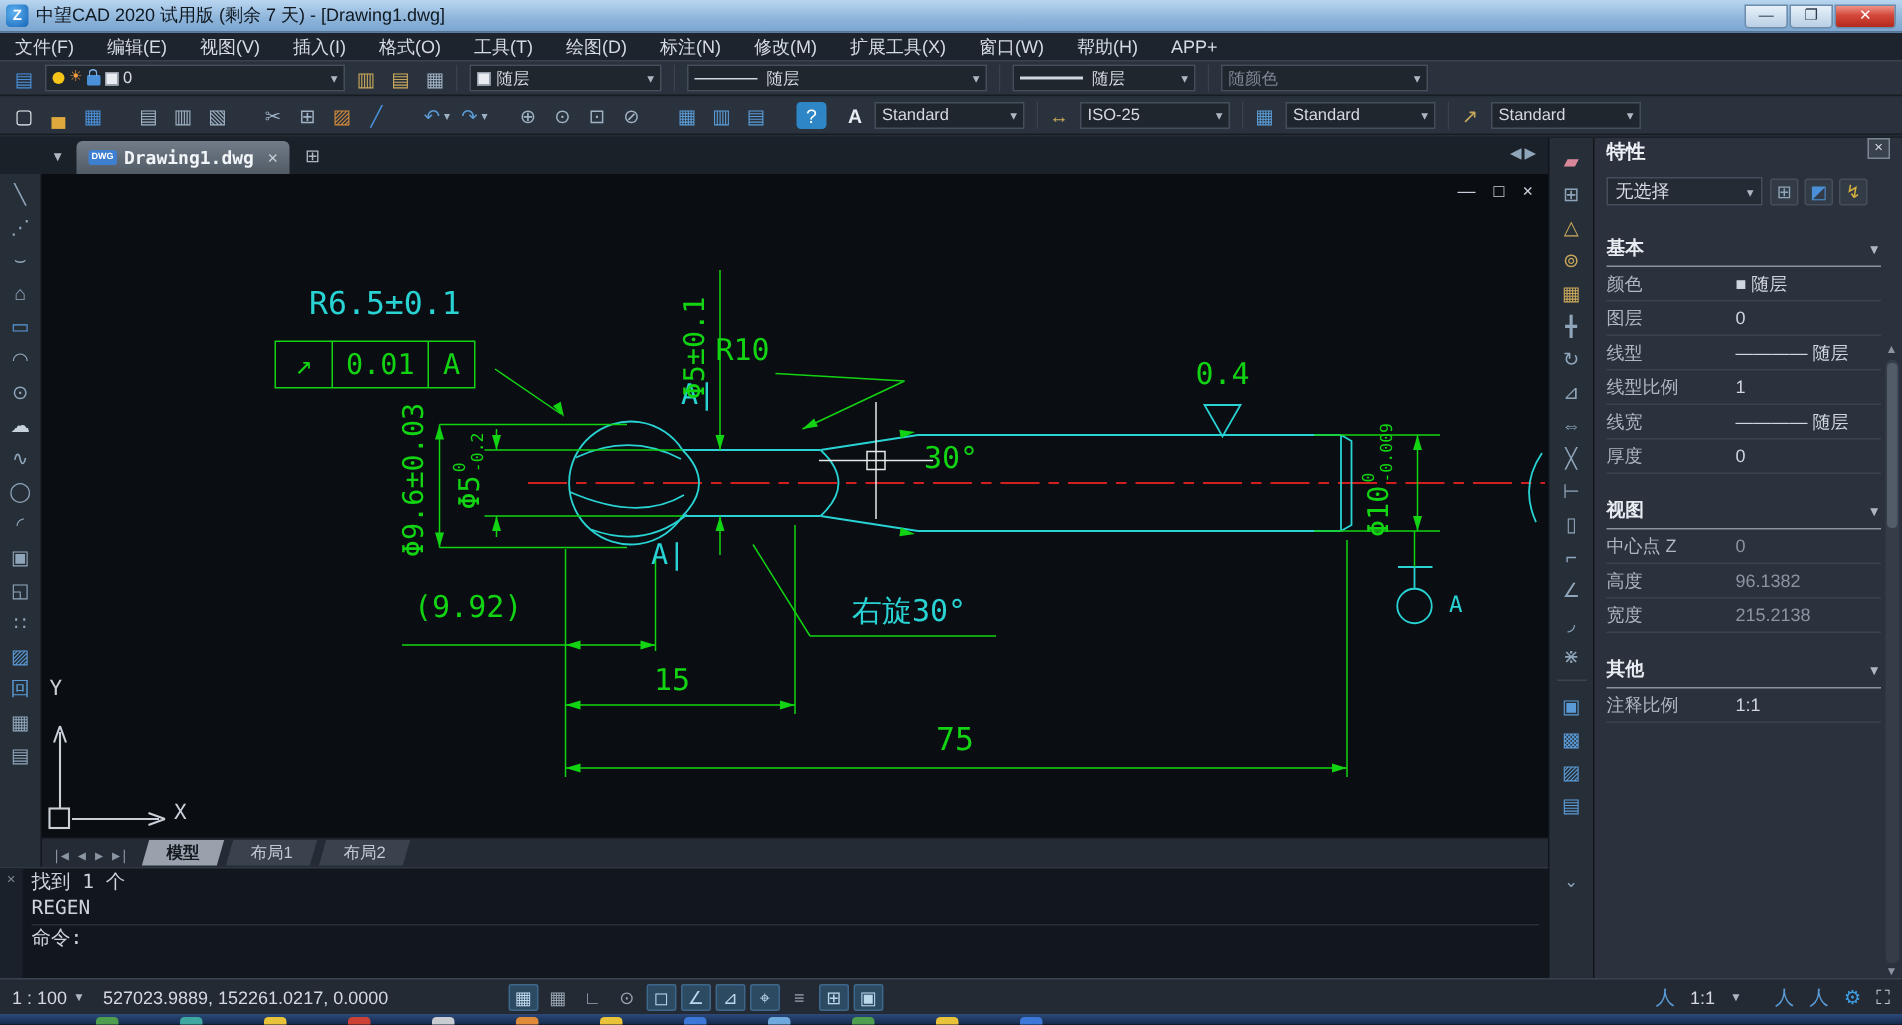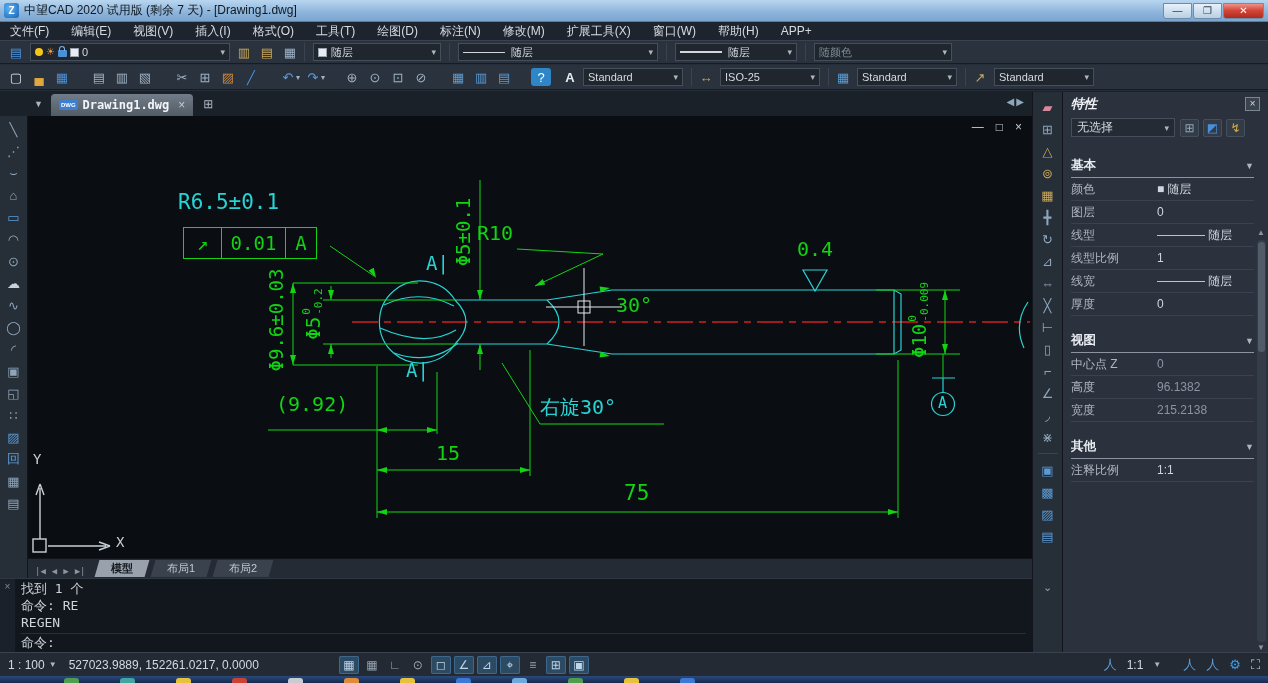--- a/index.html
+++ b/index.html
@@ -69,21 +69,21 @@
   .sidei { width:22px; height:18px; display:flex; align-items:center; justify-content:center; font-size:13px; color:#8fa5ba;}
   .modtools { position:absolute; left:1032px; top:92px; width:30px; height:560px; background:#262e38;
     display:flex; flex-direction:column; align-items:center; padding-top:6px; gap:4px; border-left:1px solid #12161c;}
   .mod-div { width:20px; border-top:1px solid #3a434e; margin:3px 0;}
   .mod-chevron { position:absolute; bottom:58px; color:#8fa5ba; font-size:11px;}
 
   
   .canvas { position:absolute; left:28px; top:116px; width:1004px; height:442px; background:#0a0e13; overflow:hidden;}
   .canvas svg { position:absolute; left:0; top:0; }
   .cadlabel { position:absolute; font-family:"DejaVu Sans Mono",monospace; white-space:nowrap; line-height:1; }
-  .green { color:#12d412; } .cyan { color:#29d3d3; }
+  .green { color:#12d412; } .cyan { color:#29d3d3;margin-left:28px; }
   .rot { transform:rotate(-90deg); transform-origin:center; display:flex; align-items:center; justify-content:center; gap:2px;}
   .tolstack { display:inline-flex; flex-direction:column; font-size:11px; line-height:1.1; }
   .fcf { position:absolute; display:flex; border:1px solid #12d412; height:32px; }
   .fcf > div { border-right:1px solid #12d412; display:flex; align-items:center; justify-content:center;
     color:#12d412; font-size:19px; font-family:"DejaVu Sans Mono",monospace;}
   .fcf > div:last-child { border-right:none; }
   .canvas-winctl { position:absolute; right:10px; top:4px; display:flex; gap:12px; color:#c8cedb; font-size:12px;}
 
   
   .layouttabs { position:absolute; left:28px; top:558px; width:1004px; height:20px; background:#242b35;
@@ -119,21 +119,21 @@
   .sb-fs { color:#c6ccd4; font-size:13px;}
 
   
   .taskbar { position:absolute; left:0; top:676px; width:1268px; height:7px;
     background:linear-gradient(#2b4a7a,#16294d); display:flex; gap:41px; padding-left:64px;}
   .dot { width:15px; height:12px; border-radius:3px; margin-top:2px; flex:none;}
 
   
   .propspanel { position:absolute; left:1062px; top:92px; width:206px; height:560px; background:#2b323d;
     border-left:1px solid #12161c; }
-  .prop-header { height:24px; display:flex; align-items:center; padding:0 8px;font-style:italic; }
+  .prop-header { height:24px; display:flex; align-items:flex-start; padding:0 8px; }
   .prop-title { font-size:13px; font-weight:bold; color:#eef1f5; }
   .prop-x { margin-left:auto; width:15px; height:14px; border:1px solid #7a8694; background:#3a424e;
     color:#d5dae1; font-size:10px; text-align:center; line-height:12px;}
   .prop-selector { display:flex; align-items:center; padding:2px 6px 4px 8px; gap:5px;}
   .sel-combo { width:104px; height:19px; background:#242b35; border:1px solid #454f5c; display:flex;
     align-items:center; font-size:12px; color:#d5dae1; padding:0 5px;}
   .sel-combo .arrow { margin-left:auto; font-size:9px; color:#aeb6c2;}
   .pselicon { width:19px; height:18px; display:flex; align-items:center; justify-content:center;
     font-size:12px; border:1px solid #454f5c; border-radius:2px; background:#333b46;}
   .prop-body { padding:0 14px 0 8px; }
@@ -515,21 +515,20 @@
     </span>
   </div>
 
   <div class="cmdline">
     <div class="cmd-gutter">
       <span class="cmd-close">×</span>
     </div>
     <div class="cmd-text">
       <div class="cmd-hist">
         <div>找到 1 个</div>
-          <div>命令: RE</div>
           <div>REGEN</div>
       </div>
       <div class="cmd-prompt">命令:</div>
     </div>
   </div>
 
   <div class="statusbar">
     <span class="sb-scale">1 : 100</span>
     <span class="sb-dd">▼</span>
     <span class="sb-coords">527023.9889, 152261.0217, 0.0000</span>

